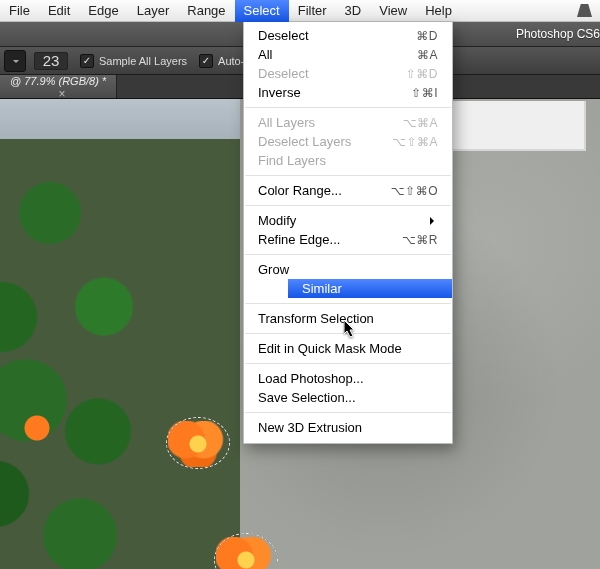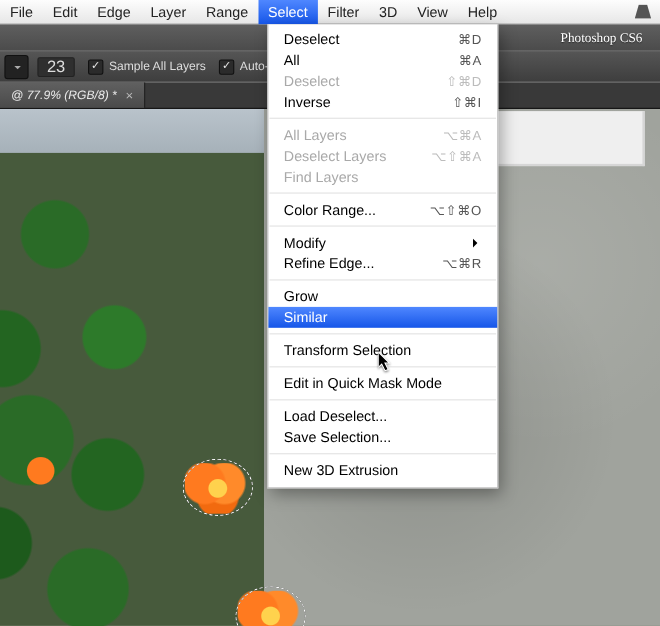--- a/index.html
+++ b/index.html
@@ -31,21 +31,21 @@
   .menu-right .drive-icon { width:15px; height:13px; background:#555; clip-path: polygon(25% 0,75% 0,100% 100%,0 100%); }
 
   .toolbar-stripe {
     position:absolute; left:0; right:0; top:22px; height:25px;
     background: linear-gradient(#5f5f5f,#4b4b4b);
     border-bottom:1px solid #222;
     z-index:25;
     display:flex; align-items:flex-end; color:#ddd;
   }
   .toolbar-stripe .app-title {
-    margin-left:auto; padding-right:16px; font-size:12px; color:#fff; align-self:center; text-shadow:0 1px 1px rgba(0,0,0,.5);font-family:Liberation Serif, serif;
+    margin-left:auto; padding-right:0; font-size:12px; color:#fff; align-self:center; text-shadow:0 1px 1px rgba(0,0,0,.5);
   }
   .options-bar {
     position:absolute; left:0; top:47px; right:0; height:28px;
     background: linear-gradient(#555,#3e3e3e);
     border-bottom:1px solid #1c1c1c;
     z-index:25;
     display:flex; align-items:center; color:#ddd; font-size:11px;
   }
   .options-bar .swatch { width:22px; height:22px; background:#222; border:1px solid #111; border-radius:3px; margin-left:4px; display:flex; align-items:center; justify-content:center;}
   .options-bar .swatch .arrow { width:0;height:0;border:3px solid transparent;border-top-color:#aaa; margin-top:4px; margin-left:1px;}
@@ -66,20 +66,21 @@
     border-bottom:1px solid #111;
     z-index:25;
     display:flex; align-items:stretch;
   }
   .doc-tab {
     background:linear-gradient(#606060,#4a4a4a);
     border-right:1px solid #222;
     font-size:11px; color:#eaeaea;
     display:flex; align-items:center; padding:0 10px;
     font-style:italic;
+    flex-direction:column;
   }
   .doc-tab .x { margin-left:8px; font-style:normal; font-size:12px; color:#bbb; }
 
   .canvas-area {
     position:absolute; left:0; top:99px; right:0; bottom:0;
     background:#475a3c;
     overflow:hidden;
   }
   .canvas-area .sky { position:absolute; left:0; top:0; right:0; height:40px;
     background:linear-gradient(#b9c3cb,#a6b1b9);}
@@ -134,20 +135,21 @@
     display:flex; align-items:center;
     height:19px; padding:0 14px;
   }
   .dropdown .row .label { flex:1; }
   .dropdown .row .accel { color:#555; font-size:12px; letter-spacing:0.5px;}
   .dropdown .row.disabled { color:#a9a9a9; }
   .dropdown .row.disabled .accel { color:#bcbcbc; }
   .dropdown .row.highlight {
     background: linear-gradient(#4f87ff,#1656e8);
     color:#fff;
+    margin-left:44px;
   }
   .dropdown .sep { height:1px; background:#e1e1e1; margin:5px 1px; }
   .tri { width:0;height:0;border:4px solid transparent;border-left-color:#000; margin-left:auto;}
 
   .cursor {
     position:absolute; left:344px; top:320px; width:14px; height:20px; z-index:60;
     pointer-events:none;
   }
   .cursor svg { filter: drop-shadow(0 1px 1px rgba(0,0,0,.5)); }
 </style>
@@ -276,21 +278,21 @@
 
   <div class="sep"></div>
 
   <div class="row">
     <span class="label">Edit in Quick Mask Mode</span>
   </div>
 
   <div class="sep"></div>
 
   <div class="row">
-    <span class="label">Load Deselect...</span>
+    <span class="label">Load Photoshop...</span>
   </div>
   <div class="row">
     <span class="label">Save Selection...</span>
   </div>
 
   <div class="sep"></div>
 
   <div class="row">
     <span class="label">New 3D Extrusion</span>
   </div>

